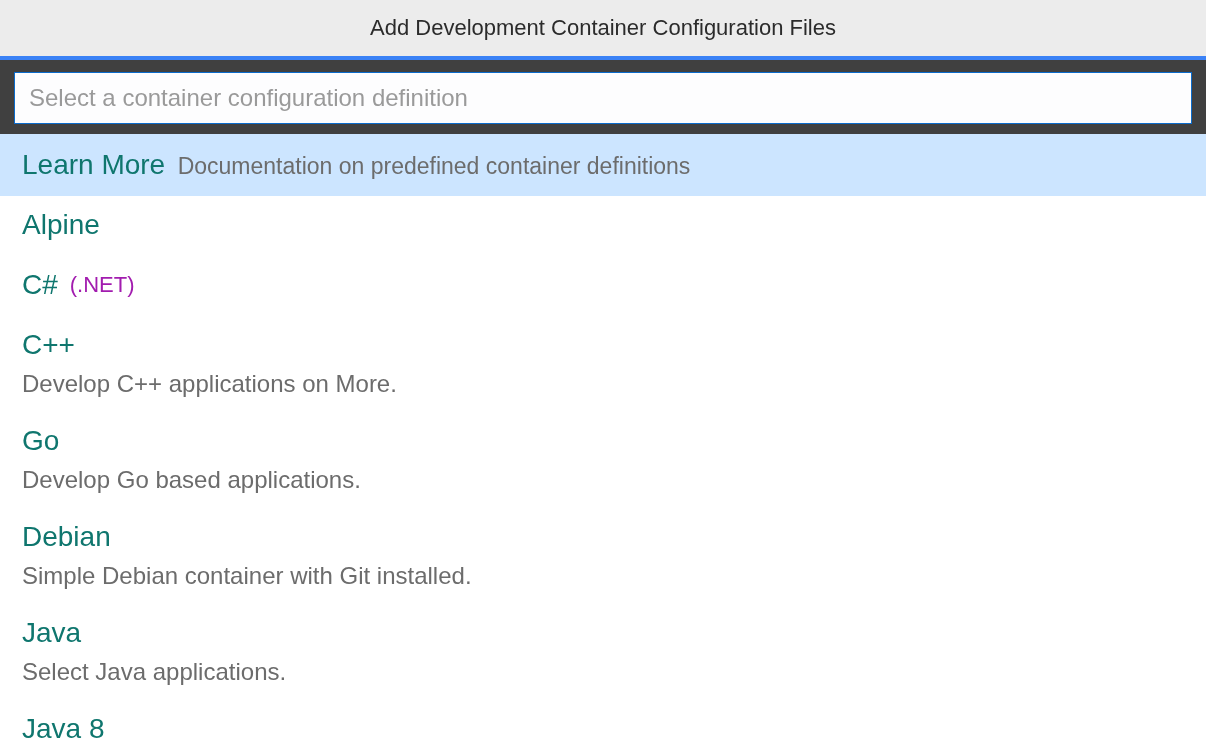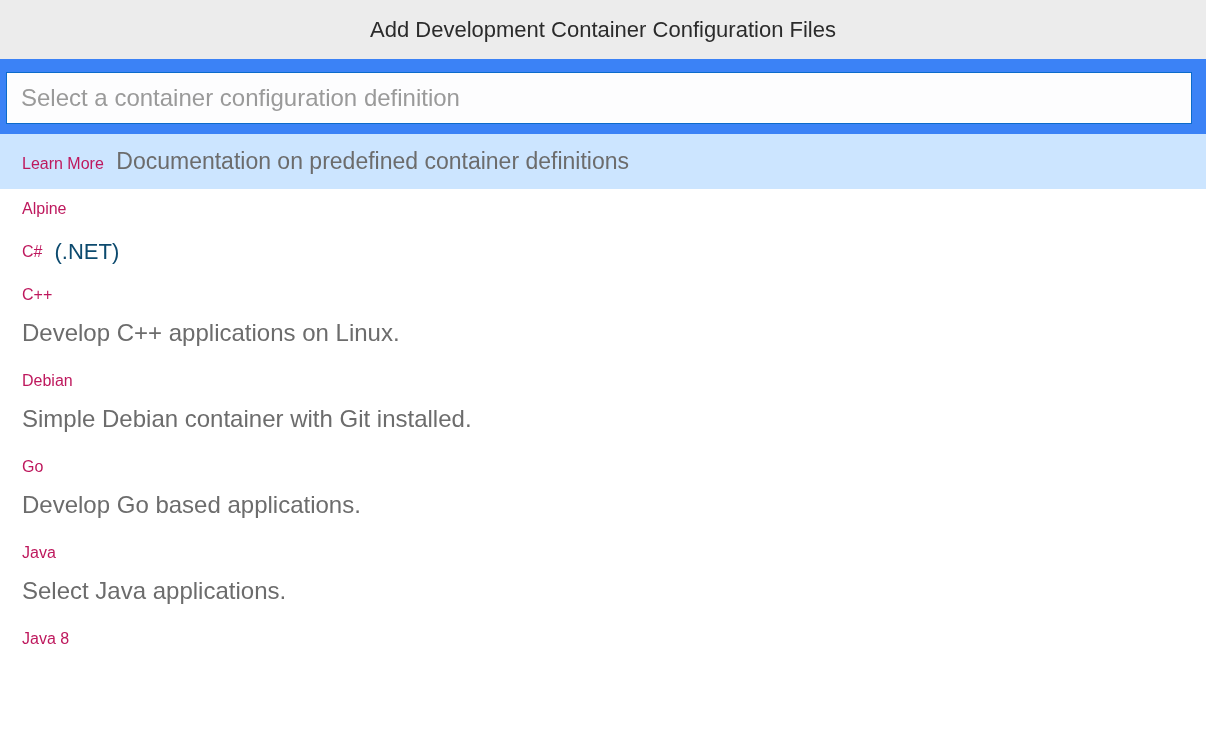--- a/index.html
+++ b/index.html
@@ -13,30 +13,30 @@
       width: 1206px;
       height: 756px;
       overflow: hidden;
     }
     .header {
       background: #ececec;
       height: 60px;
       display: flex;
       align-items: center;
       justify-content: center;
-      border-bottom: 1px solid #3b82f6;
+      border-bottom: 4px solid #3b82f6;
     }
     .header-title {
       font-size: 22px;
       color: #2b2b2b;
       font-weight: 400;
     }
     .search-wrapper {
-      padding: 12px 14px 10px 6px;
-      background: #3b82f6;
+      padding: 12px 14px 10px 14px;
+      background: #404040;
     }
     .search-input {
       width: 100%;
       height: 52px;
       border: 1px solid #0b6bcb;
       outline: none;
       font-size: 24px;
       padding: 0 14px;
       color: #333;
       background: #fdfdfe;
@@ -58,36 +58,36 @@
     .list-item.learn-more {
       padding-top: 10px;
       padding-bottom: 10px;
     }
     .item-title-row {
       display: flex;
       align-items: center;
       gap: 12px;
     }
     .item-title {
-      font-size: 16px;
-      color: #be185d;
+      font-size: 28px;
+      color: #0f766e;
       font-weight: 400;
       line-height: 1.5;
     }
     .item-suffix {
       font-size: 22px;
-      color: #0c4a6e;
+      color: #a21caf;
       font-weight: 400;
     }
     .item-desc {
       font-size: 24px;
       color: #6c6c6c;
       font-weight: 400;
       line-height: 1.5;
-      margin-top: 8px;
+      margin-top: 0;
     }
     .learn-more .item-title {
       display: inline;
     }
     .learn-more .item-desc {
       display: inline;
       margin-left: 8px;
       font-size: 23px;
     }
   </style>
@@ -119,35 +119,35 @@
     <div class="item-title-row">
       <span class="item-title">C#</span>
       <span class="item-suffix">(.NET)</span>
     </div>
   </div>
 
   <div class="list-item">
     <div class="item-title-row">
       <span class="item-title">C++</span>
     </div>
-    <div class="item-desc">Develop C++ applications on Linux.</div>
+    <div class="item-desc">Develop C++ applications on More.</div>
+  </div>
+
+  <div class="list-item">
+    <div class="item-title-row">
+      <span class="item-title">Go</span>
+    </div>
+    <div class="item-desc">Develop Go based applications.</div>
   </div>
 
   <div class="list-item">
     <div class="item-title-row">
       <span class="item-title">Debian</span>
     </div>
     <div class="item-desc">Simple Debian container with Git installed.</div>
-  </div>
-
-  <div class="list-item">
-    <div class="item-title-row">
-      <span class="item-title">Go</span>
-    </div>
-    <div class="item-desc">Develop Go based applications.</div>
   </div>
 
   <div class="list-item">
     <div class="item-title-row">
       <span class="item-title">Java</span>
     </div>
     <div class="item-desc">Select Java applications.</div>
   </div>
 
   <div class="list-item">

